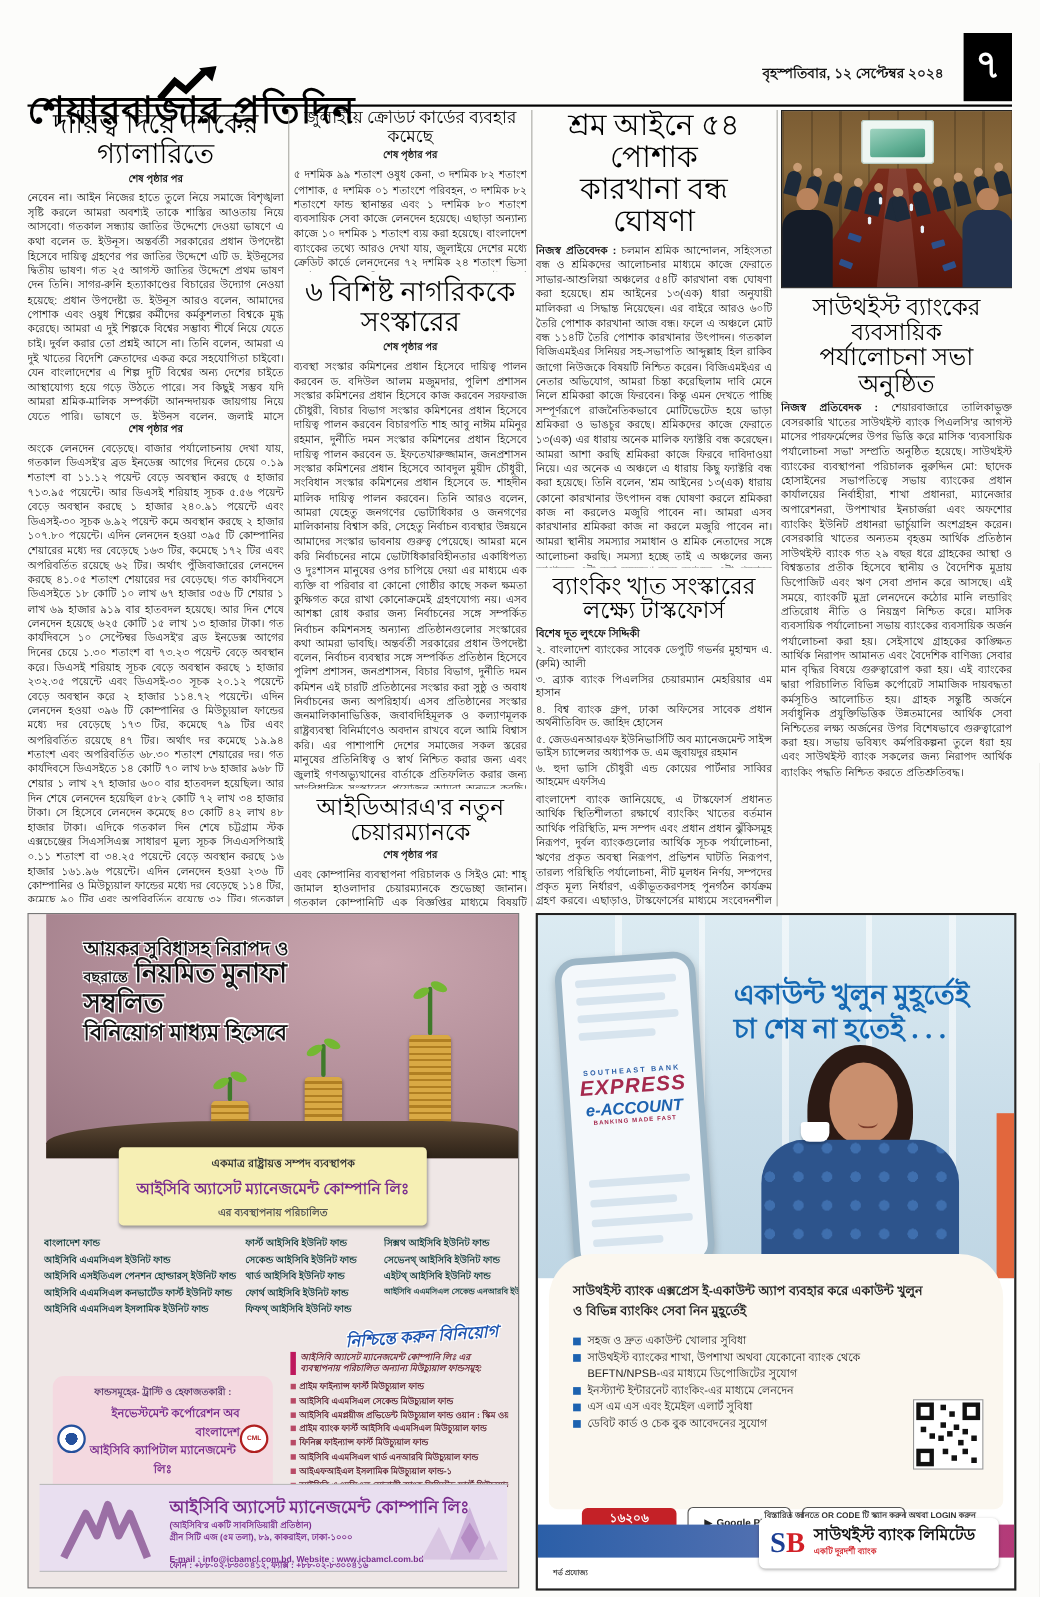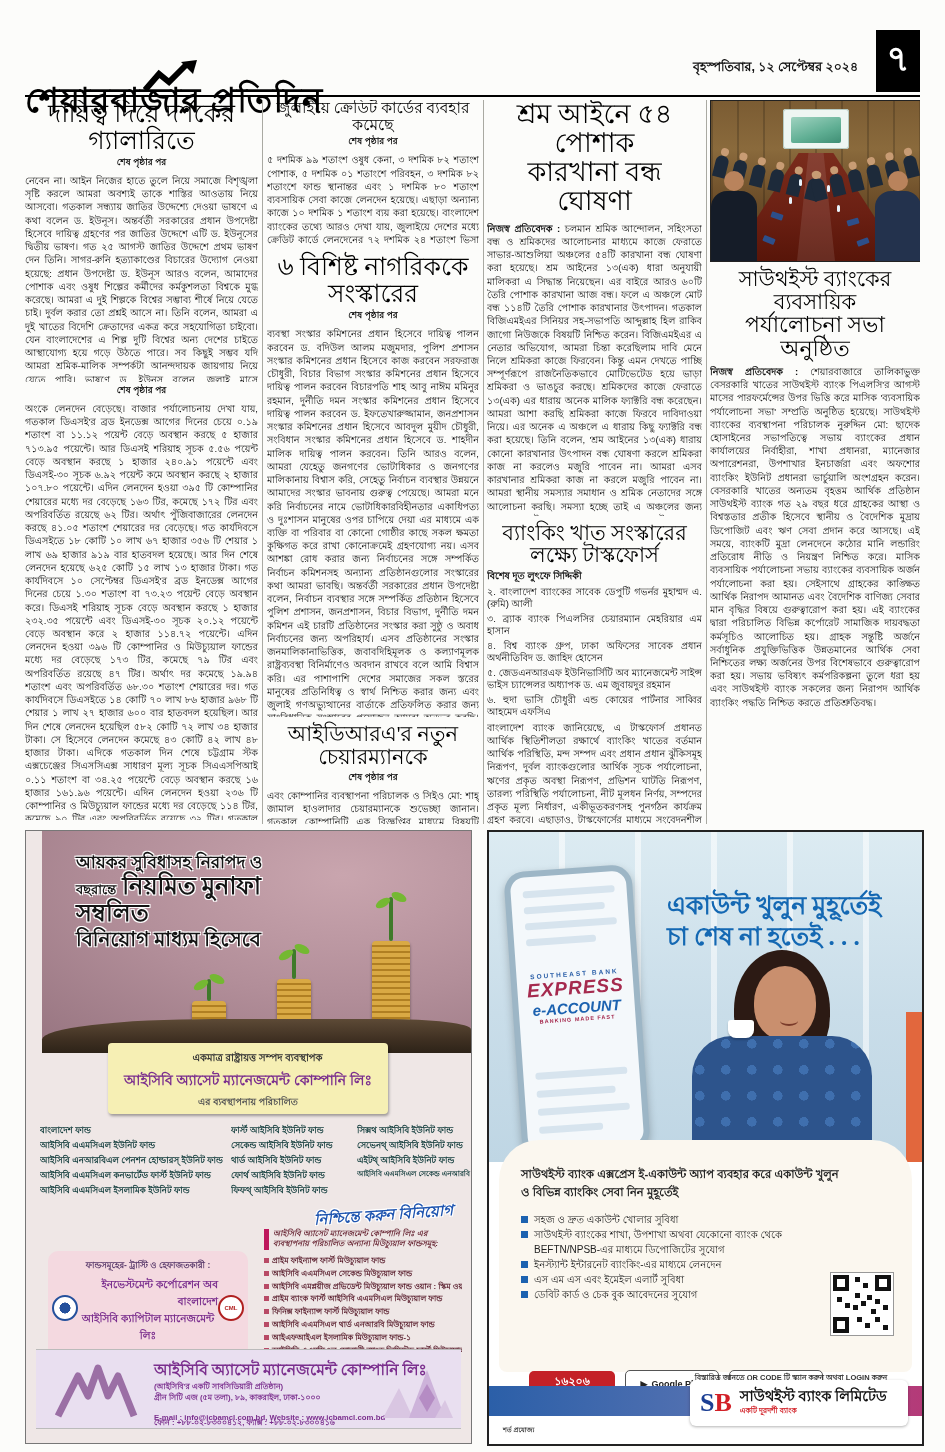--- a/index.html
+++ b/index.html
@@ -287,21 +287,21 @@
     </div>
     <div class="ybox">
       <div class="a">একমাত্র রাষ্ট্রায়ত্ত সম্পদ ব্যবস্থাপক</div>
       <div class="b">আইসিবি অ্যাসেট ম্যানেজমেন্ট কোম্পানি লিঃ</div>
       <div class="c">এর ব্যবস্থাপনায় পরিচালিত</div>
     </div>
     <div class="funds">
       <div class="fcol">
         <div class="fitem">বাংলাদেশ ফান্ড</div>
         <div class="fitem">আইসিবি এএমসিএল ইউনিট ফান্ড</div>
-        <div class="fitem">আইসিবি এনআরবিএল পেনশন হোল্ডারস্ ইউনিট ফান্ড</div>
+        <div class="fitem">আইসিবি এসইতিএল পেনশন হোল্ডারস্ ইউনিট ফান্ড</div>
         <div class="fitem">আইসিবি এএমসিএল কনভার্টেড ফার্স্ট ইউনিট ফান্ড</div>
         <div class="fitem">আইসিবি এএমসিএল ইসলামিক ইউনিট ফান্ড</div>
       </div>
       <div class="fcol" style="flex:0 0 118px">
         <div class="fitem">ফার্স্ট আইসিবি ইউনিট ফান্ড</div>
         <div class="fitem">সেকেন্ড আইসিবি ইউনিট ফান্ড</div>
         <div class="fitem">থার্ড আইসিবি ইউনিট ফান্ড</div>
         <div class="fitem">ফোর্থ আইসিবি ইউনিট ফান্ড</div>
         <div class="fitem">ফিফথ্ আইসিবি ইউনিট ফান্ড</div>
       </div>

